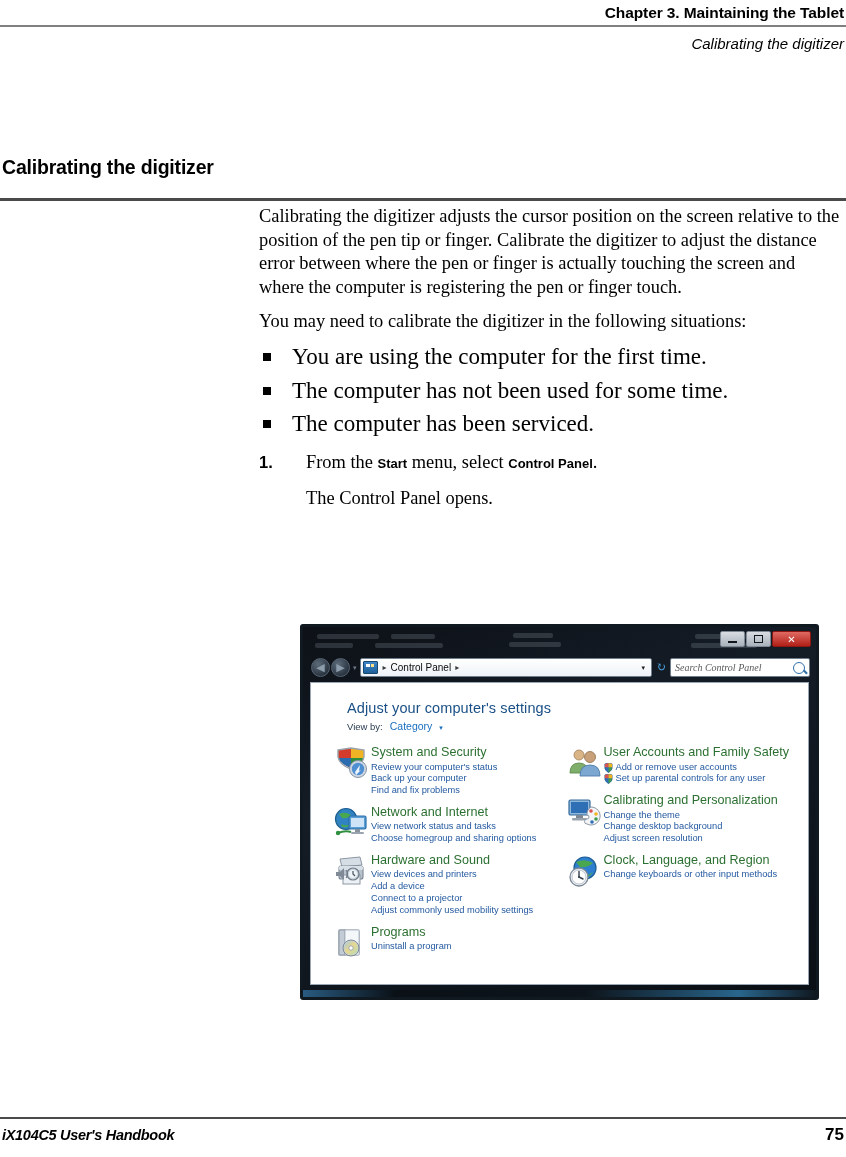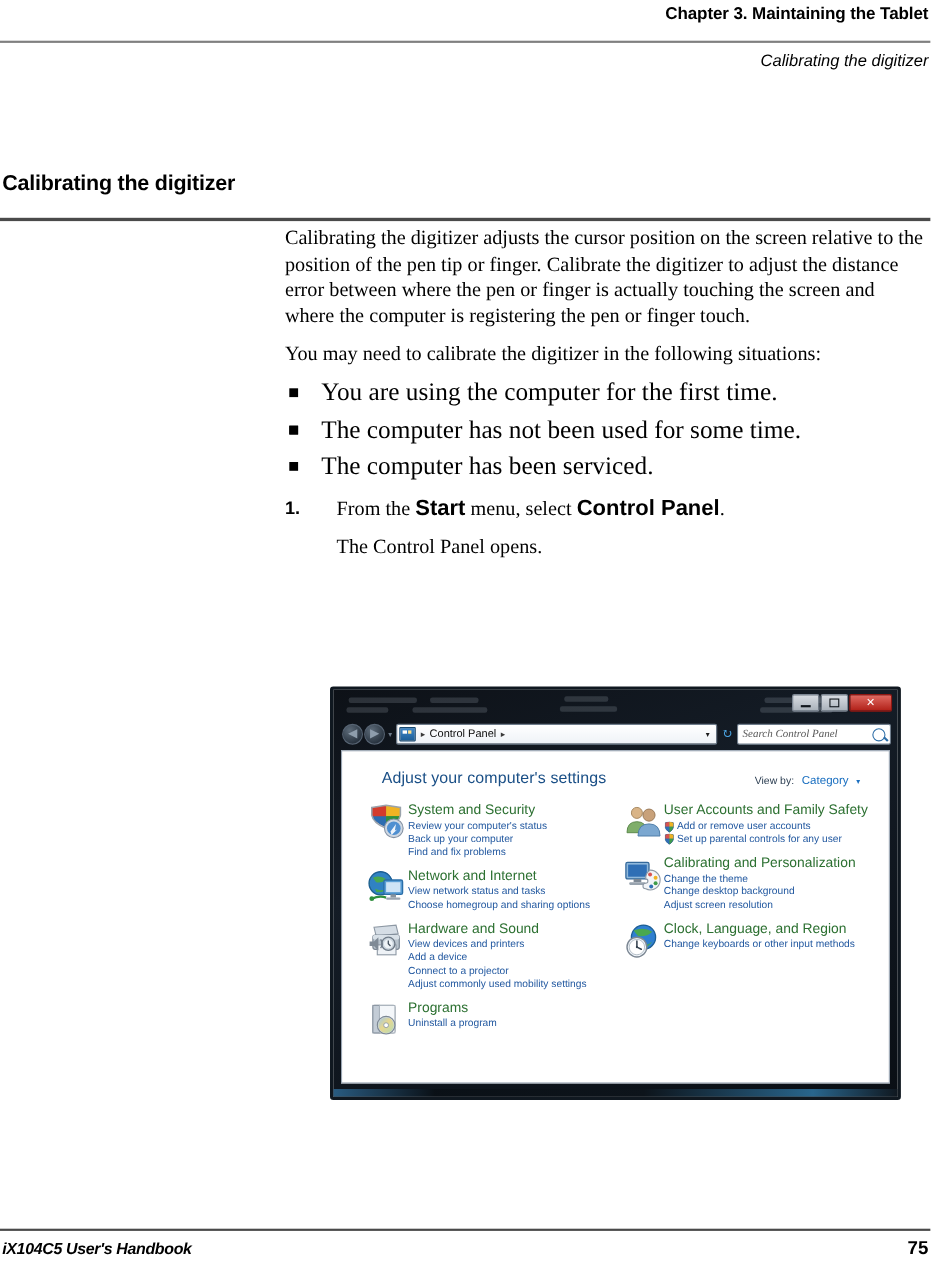--- a/index.html
+++ b/index.html
@@ -22,21 +22,21 @@
     position: absolute;
     top: 0;
     left: 0;
     width: 846px;
   }
   .chapter-title {
     font-family: "Liberation Sans", "DejaVu Sans", sans-serif;
     font-weight: bold;
     font-size: 15.5px;
     text-align: right;
-    padding: 4px 2px 15px 0;
+    padding: 4px 2px 3px 0;
     letter-spacing: -0.1px;
     white-space: nowrap;
   }
   .header-rule {
     height: 2px;
     background: #808080;
     width: 846px;
   }
   .section-running {
     font-family: "Liberation Sans", "DejaVu Sans", sans-serif;
@@ -121,21 +121,21 @@
     font-size: 16.5px;
   }
   .step-sub {
     margin-top: 12px;
     font-size: 18.4px;
     line-height: 23.6px;
   }
   .ui-bold {
     font-family: "Liberation Sans", "DejaVu Sans", sans-serif;
     font-weight: bold;
-    font-size: 20px;
+    font-size: 13px;
   }
 
   
   .figure {
     position: absolute;
     top: 624px;
     left: 300px;
     width: 519px;
     height: 376px;
   }
@@ -361,20 +361,21 @@
     background: #ffffff;
     border: 1px solid #9aa6b3;
     box-sizing: border-box;
     overflow: hidden;
   }
   .pane-top {
     display: flex;
     align-items: flex-start;
     justify-content: space-between;
     padding: 17px 26px 0 36px;
+    flex-direction: column;
   }
   .pane-title {
     font-family: "Liberation Sans", "DejaVu Sans", sans-serif;
     font-size: 14.5px;
     color: #1a4f86;
     letter-spacing: 0.1px;
   }
   .viewby {
     display: flex;
     align-items: baseline;

